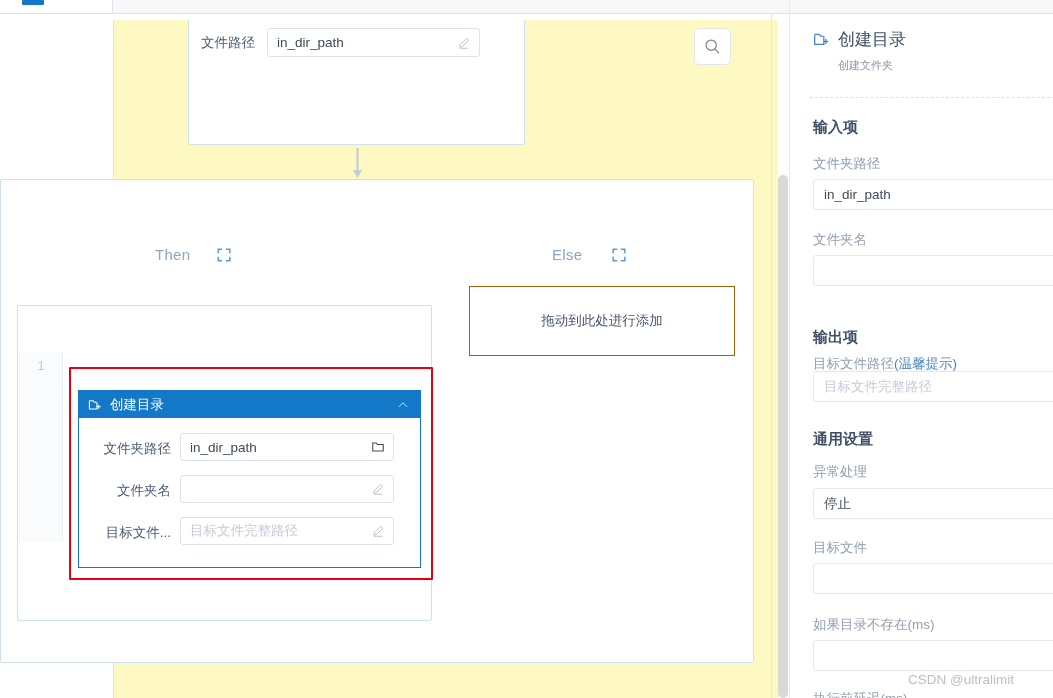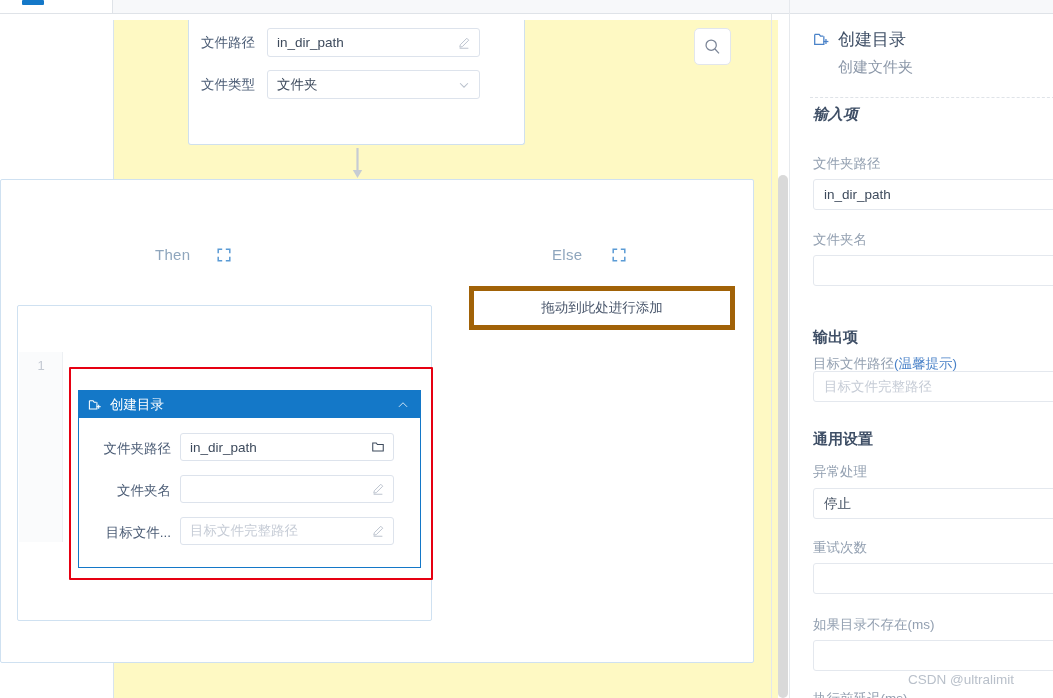--- a/index.html
+++ b/index.html
@@ -139,22 +139,22 @@
   }
   .cinput {
     position: absolute; height: 28px; width: 214px; border: 1px solid #dde3ec;
     border-radius: 3px; background:#fff; display:flex; align-items:center;
     padding: 0 28px 0 9px; font-size: 13.5px; color: #3d4a5c;
   }
   .cinput.ph { color: #c6ccd6; }
 
   
   .dropzone {
-    position: absolute; left: 468px; top: 106px; width: 266px; height: 44px;
-    border: 5px solid #a16207; background: #fff; display:flex;
+    position: absolute; left: 468px; top: 106px; width: 266px; height: 70px;
+    border: 1px solid #a16207; background: #fff; display:flex;
     align-items:center; justify-content:center; color:#49566b; font-size:13.5px;font-family:Liberation Mono, monospace;
   }
 
   
   .vscroll {
     position: absolute; left: 778px; top: 14px; width: 10px; height: 684px;
     background: #ffffff;
   }
   .vthumb {
     position: absolute; left: 0px; top: 161px; width: 10px; height: 523px;
@@ -173,21 +173,21 @@
   .sb-topbar {
     position: absolute; left:0; top:0; width: 264px; height: 14px;
     background:#f7f8fa; border-bottom: 1px solid #dfe3e8;
   }
   .sb-title {
     position: absolute; left: 23px; top: 28px; display: flex; align-items: center;
     font-size: 17px; color: #3f4f66;
   }
   .sb-title .hicon { width: 17px; height: 17px; margin-right: 8px; color: #4a82c8; line-height:0;}
   .sb-sub {
-    position: absolute; left: 48px; top: 58px; font-size: 15px; color: #8b97a8;
+    position: absolute; left: 48px; top: 58px; font-size: 11px; color: #8b97a8;
   }
   .sb-dash {
     position: absolute; left: 810px; top: 97px; width: 250px;
     border-top: 1px dashed #dfe3e8;
   }
   .sb-section {
     position: absolute; left: 23px; font-size: 15px; color: #3f4f66; font-weight: bold;
   }
   .sb-flabel {
     position: absolute; left: 23px; font-size: 13.5px; color: #93a0b1;
@@ -226,31 +226,20 @@
 
     <div class="node-top">
       <div class="frow" style="left:0px; top:8px;">
         <span class="flabel">文件路径</span>
         <div class="finput" style="width:213px;">
           <span>in_dir_path</span>
           <span class="endicon">
             <svg viewBox="0 0 16 16" width="14" height="14" fill="none" stroke="currentColor" stroke-width="1.1">
               <path d="M11.2 2.6l2.2 2.2-7.4 7.4-2.8.6.6-2.8z"></path>
                 <path d="M3 14h10"></path>
-            </svg>
-          </span>
-        </div>
-      </div>
-      <div class="frow" style="left:0px; top:50px;">
-        <span class="flabel">文件类型</span>
-        <div class="finput" style="width:213px;">
-          <span>文件夹</span>
-          <span class="endicon">
-            <svg viewBox="0 0 16 16" width="14" height="14" fill="none" stroke="currentColor" stroke-width="1.2">
-              <path d="M3.5 6l4.5 4.5L12.5 6"></path>
             </svg>
           </span>
         </div>
       </div>
     </div>
 
     <div class="searchbtn">
       <span>
         <svg viewBox="0 0 20 20" width="19" height="19" fill="none" stroke="currentColor" stroke-width="1.3">
           <circle cx="8.6" cy="8.6" r="5.4"></circle>
@@ -369,42 +358,42 @@
           <path d="M1.6 3.2h4.2l1.3 1.7h2.6"></path>
             <path d="M1.6 3.2v9.4h8.6V4.9"></path>
           <path d="M12.2 7.6v4.6"></path>
             <path d="M9.9 9.9h4.6"></path>
         </svg>
       </span>
       <span>创建目录</span>
     </div>
     <div class="sb-sub">创建文件夹</div>
 
-    <div class="sb-section" style="top:105px;font-style:italic;">输入项</div>
+    <div class="sb-section" style="top:118px;">输入项</div>
     <div class="sb-flabel" style="top:155px;">文件夹路径</div>
     <div class="sb-input" style="top:179px;">
       <span>in_dir_path</span>
     </div>
     <div class="sb-flabel" style="top:231px;">文件夹名</div>
     <div class="sb-input" style="top:255px;">
       <span></span>
     </div>
 
     <div class="sb-section" style="top:328px;">输出项</div>
     <div class="sb-flabel" style="top:347px;margin-top:8px;"><span>目标文件路径</span><span class="hint">(温馨提示)</span></div>
     <div class="sb-input ph" style="top:371px;">
       <span>目标文件完整路径</span>
     </div>
 
     <div class="sb-section" style="top:430px;">通用设置</div>
     <div class="sb-flabel" style="top:463px;">异常处理</div>
     <div class="sb-input" style="top:488px;">
       <span>停止</span>
     </div>
-    <div class="sb-flabel" style="top:539px;">重试次数</div>
+    <div class="sb-flabel" style="top:539px;">目标文件</div>
     <div class="sb-input" style="top:563px;">
       <span></span>
     </div>
     <div class="sb-flabel" style="top:616px;">如果目录不存在(ms)</div>
     <div class="sb-input" style="top:640px;">
       <span></span>
     </div>
 
     <div class="clip-bottom" style="left:23px; top:690px;">执行前延迟(ms)</div>
   </div>

